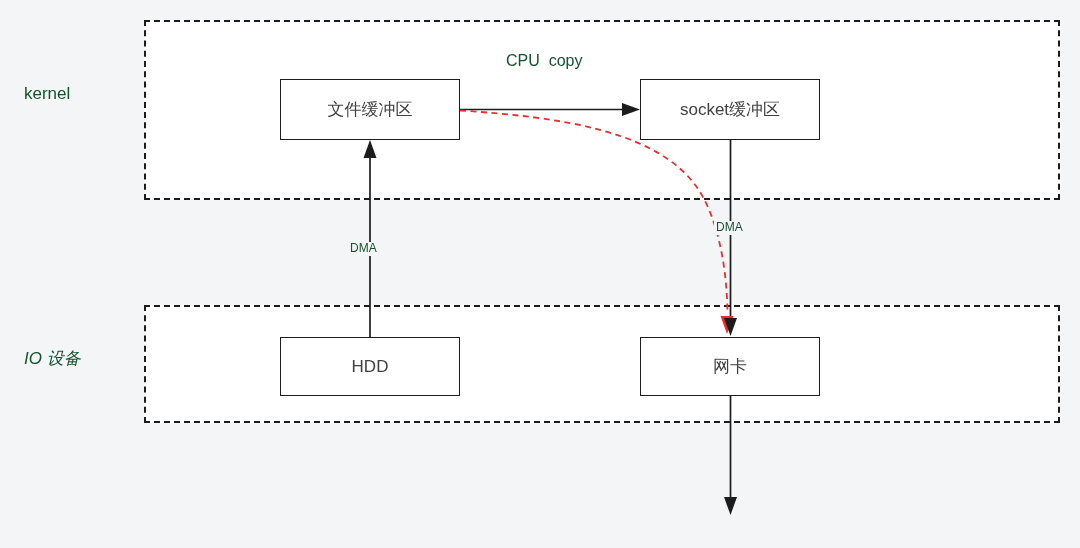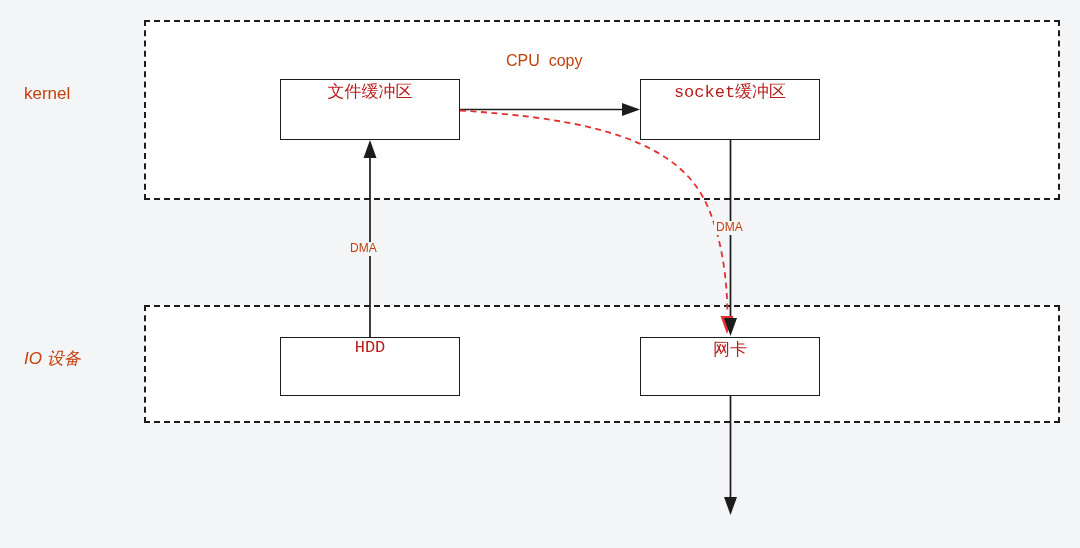--- a/index.html
+++ b/index.html
@@ -29,30 +29,30 @@
   .region.io{left:144px;top:305px;width:916px;height:118px;}
   .wires{
     position:absolute;left:0;top:0;width:1080px;height:548px;
     pointer-events:none;
   }
   .node{
     position:absolute;
     background:#ffffff;
     border:1.5px solid var(--ink);
     box-sizing:border-box;
-    display:flex;justify-content:center;
-    font-size:17px;color:#b91c1c;font-family:Liberation Mono, monospace;
+    display:flex;align-items:center;justify-content:center;
+    font-size:17px;color:#404040;
   }
   .node.file-buffer{left:280px;top:79px;width:180px;height:61px;}
   .node.socket-buffer{left:640px;top:79px;width:180px;height:61px;}
   .node.hdd{left:280px;top:337px;width:180px;height:59px;}
   .node.nic{left:640px;top:337px;width:180px;height:59px;}
   .lbl{
     position:absolute;
-    color:#c2410c;
+    color:#14532d;
     font-size:17px;
     line-height:1.15;
     white-space:pre;
   }
   .lbl.kernel-lbl{left:24px;top:84px;}
   .lbl.io-lbl{left:24px;top:349px;font-style:italic;}
   .lbl.cpu-copy{left:506px;top:52px;font-size:16px;}
   .lbl.dma{
     font-size:12px;
     background:var(--bg);

